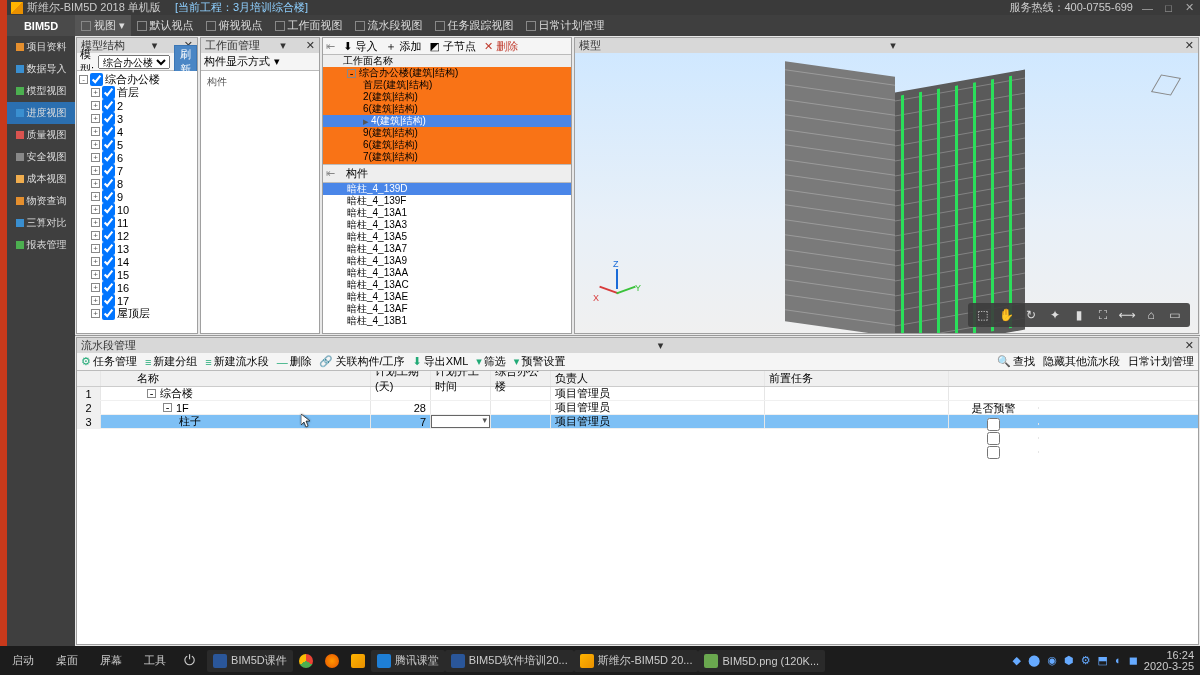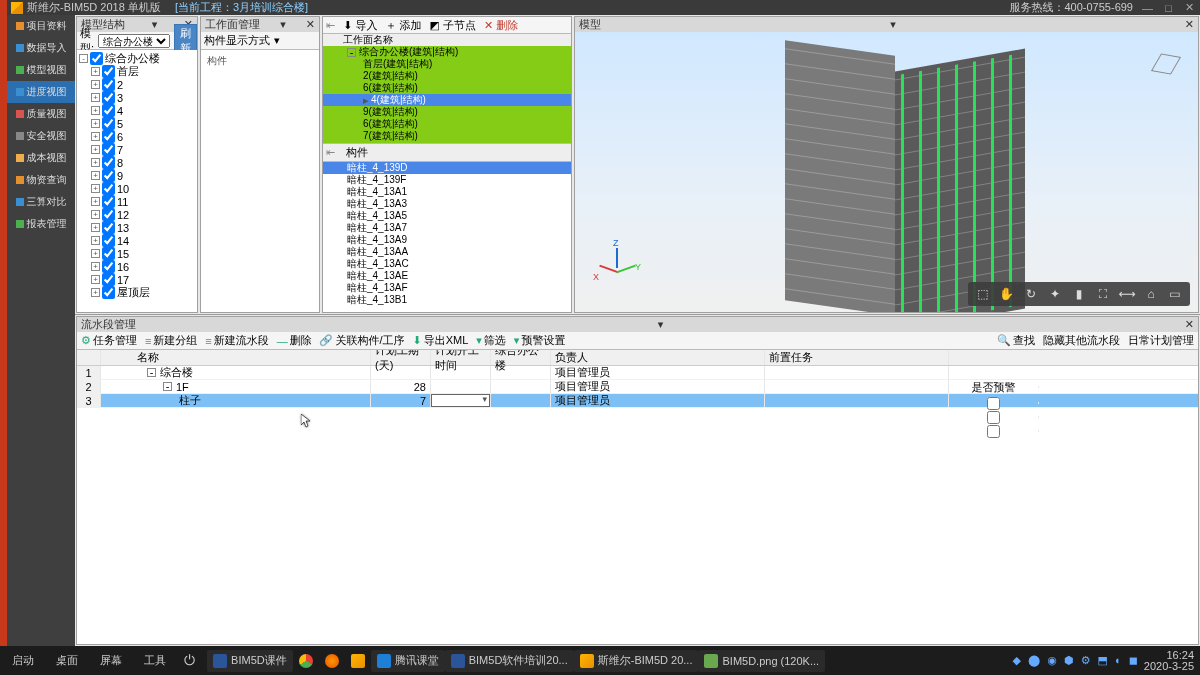--- a/index.html
+++ b/index.html
@@ -56,21 +56,21 @@
 .tree-row .pm { width: 9px; height: 9px; border: 1px solid #888; font-size: 8px; line-height: 7px; text-align: center; margin-right: 2px; color: #555; }
 .tree-row input { margin-right: 2px; }
 
 
 .wf-panel { width: 120px; }
 .wf-body { background: #fff; padding: 4px 6px; font-size: 10px; color: #555; }
 
 
 .mid-panel { flex: 1; min-width: 0; }
 .mid-split { display: flex; flex-direction: column; height: 100%; }
-.mid-tree { flex: 0 0 110px; overflow: auto; border-bottom: 1px solid #bbb; background: #84cc16; }
+.mid-tree { flex: 0 0 110px; overflow: auto; border-bottom: 1px solid #bbb; background: #f97316; }
 .mid-comp { flex: 1; overflow: auto; background: #fff; }
 .list-row { height: 12px; padding-left: 10px; display: flex; align-items: center; font-size: 10px; }
 .list-row.sel { background: #4a86e8; color: #fff; }
 .list-row.ind1 { padding-left: 24px; }
 .list-row.ind2 { padding-left: 40px; }
 .arrow { width: 8px; color: #555; }
 
 
 .vp-panel { width: 625px; }
 .viewport { flex: 1; position: relative; background: linear-gradient(#d0e8ff,#e8f0f8 60%,#f0f0f0); overflow: hidden; }
@@ -143,20 +143,32 @@
     <span style="width:14px"></span>
     <span style="color:#8fd0ff">[当前工程：3月培训综合楼]</span>
     <div class="right">
       <span>服务热线：400-0755-699</span>
       <span class="win-btn">—</span>
       <span class="win-btn">□</span>
       <span class="win-btn">✕</span>
     </div>
   </div>
 
+  <div class="menubar">
+    <div class="brand">BIM5D</div>
+    <div id="menus" style="display:flex">
+        <div class="mitem on"><span class="mic"></span>视图 ▾</div>
+        <div class="mitem"><span class="mic"></span>默认视点</div>
+        <div class="mitem"><span class="mic"></span>俯视视点</div>
+        <div class="mitem"><span class="mic"></span>工作面视图</div>
+        <div class="mitem"><span class="mic"></span>流水段视图</div>
+        <div class="mitem"><span class="mic"></span>任务跟踪视图</div>
+        <div class="mitem"><span class="mic"></span>日常计划管理</div>
+      </div>
+  </div>
 
   <div class="body">
 
     <div class="leftnav" id="leftnav">
         <div class="nav"><span class="nic ic-orange"></span>项目资料</div>
         <div class="nav"><span class="nic ic-blue"></span>数据导入</div>
         <div class="nav"><span class="nic ic-green"></span>模型视图</div>
         <div class="nav sel"><span class="nic ic-blue"></span>进度视图</div>
         <div class="nav"><span class="nic ic-red"></span>质量视图</div>
         <div class="nav"><span class="nic ic-gray"></span>安全视图</div>

